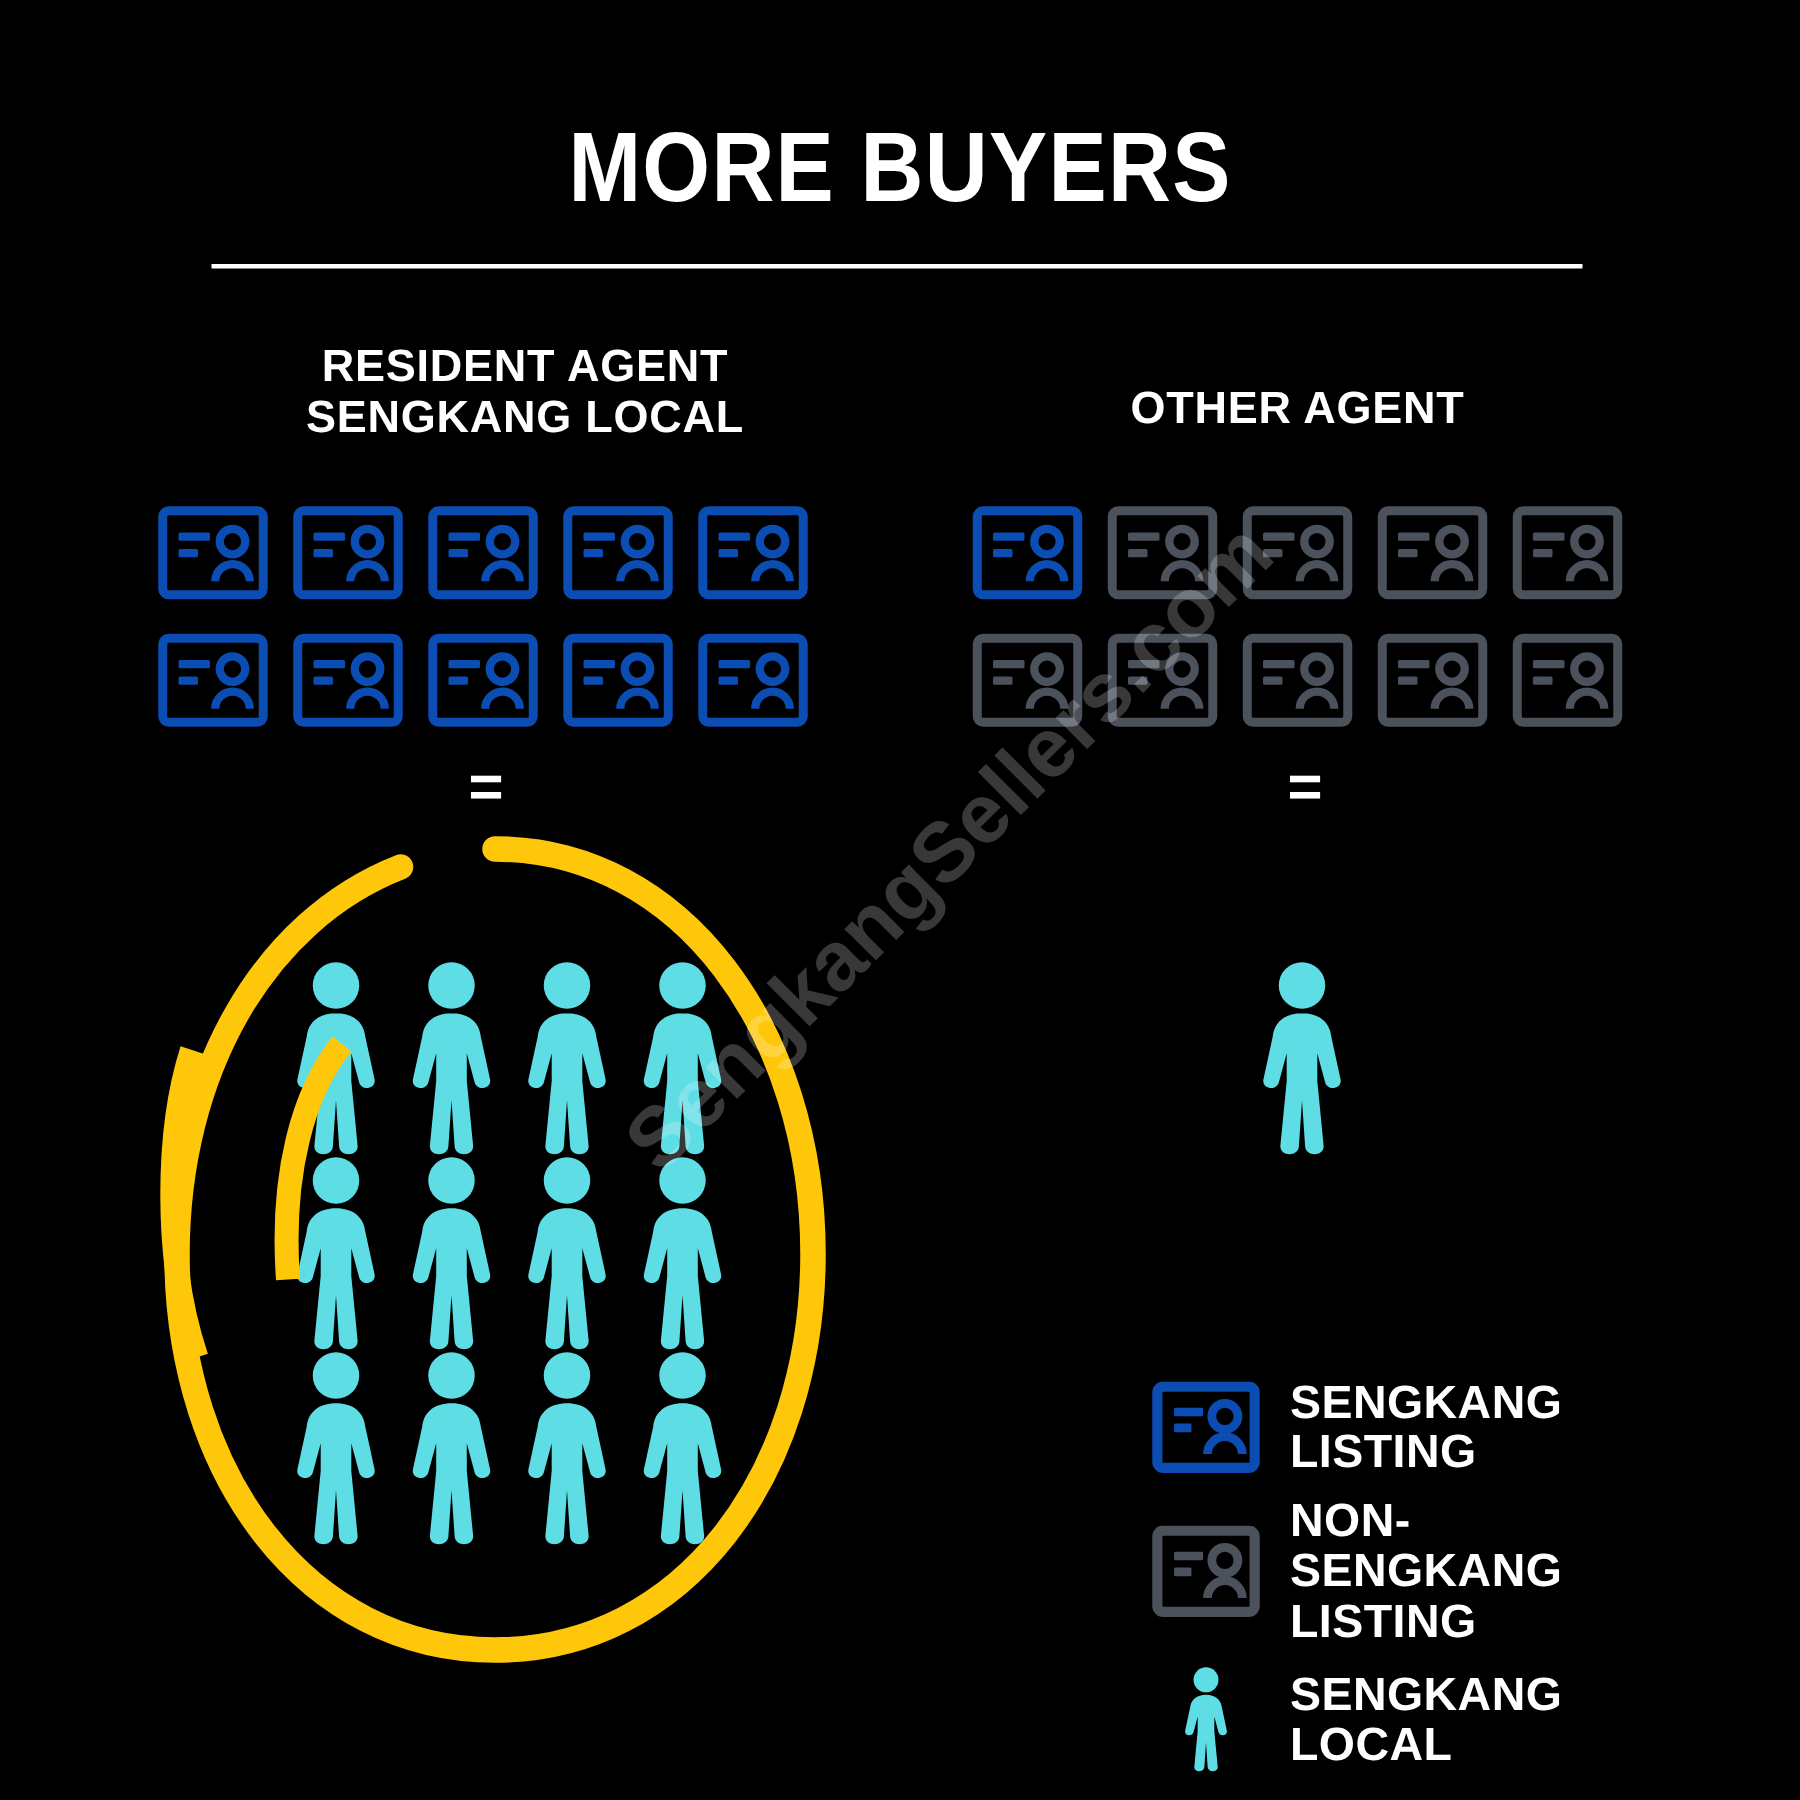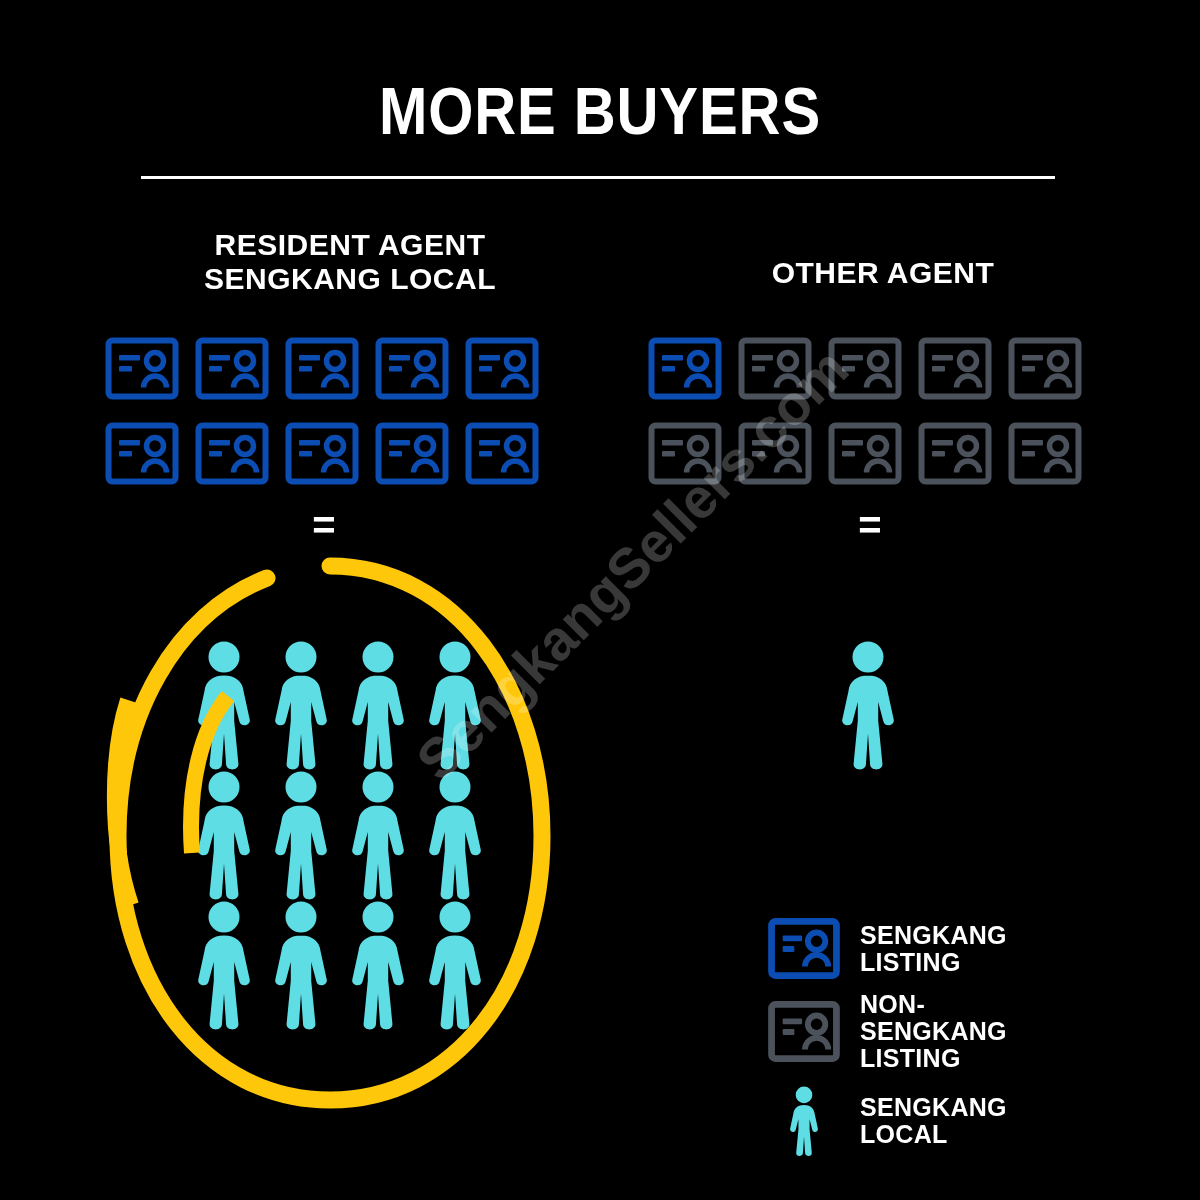--- a/index.html
+++ b/index.html
@@ -22,21 +22,21 @@
     position:absolute;left:141px;top:176px;width:914px;height:3px;
     background:#ffffff;
   }
 
   
   .col-head{
     position:absolute;color:#ffffff;font-weight:700;font-size:30px;
     letter-spacing:0.5px;line-height:1.12;text-align:center;
   }
   #head-left{left:90px;top:228px;width:520px;}
-  #head-right{left:648px;top:256px;width:470px;}
+  #head-right{left:630px;top:256px;width:470px;}
 
   
   .card-grid{
     position:absolute;display:grid;
     grid-template-columns:repeat(5,74px);
     grid-auto-rows:63px;
     column-gap:16px;row-gap:22px;
   }
   #grid-left{left:105px;top:337px;}
   #grid-right{left:648px;top:337px;}
@@ -71,21 +71,21 @@
     transform:rotate(-45deg);transform-origin:center center;
     letter-spacing:0px;
   }
 
   
   #legend{position:absolute;left:768px;top:918px;width:420px;}
   .legend-row{display:flex;align-items:center;margin-bottom:12px;}
   .legend-ico{width:72px;flex:0 0 72px;display:flex;justify-content:center;}
   .legend-ico svg{display:block;}
   .legend-text{
-    color:#ffffff;font-weight:700;font-size:25px;line-height:1.08;
+    color:#ffffff;font-weight:700;font-size:31px;line-height:1.08;
     margin-left:20px;letter-spacing:0.3px;
   }
   #lrow-1 .legend-ico svg{width:72px;height:61px;}
   #lrow-2 .legend-ico svg{width:72px;height:61px;}
   #lrow-3 .legend-ico svg{width:40px;height:74px;}
   #lrow-3{margin-bottom:0;}
 </style>
 </head>
 <body>
 

